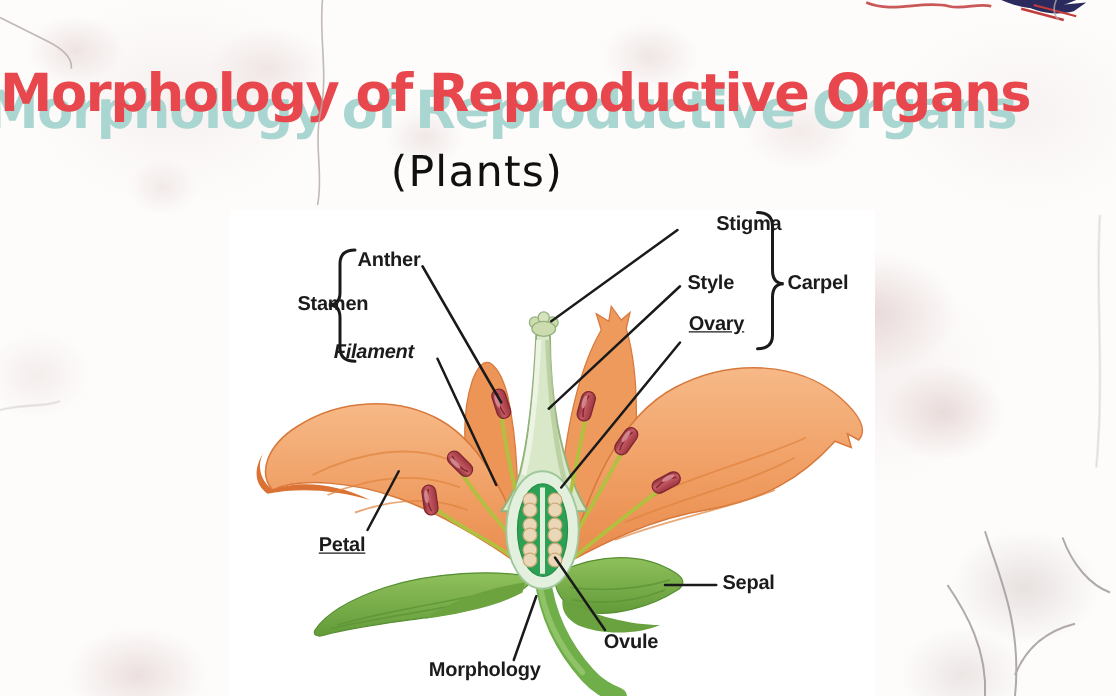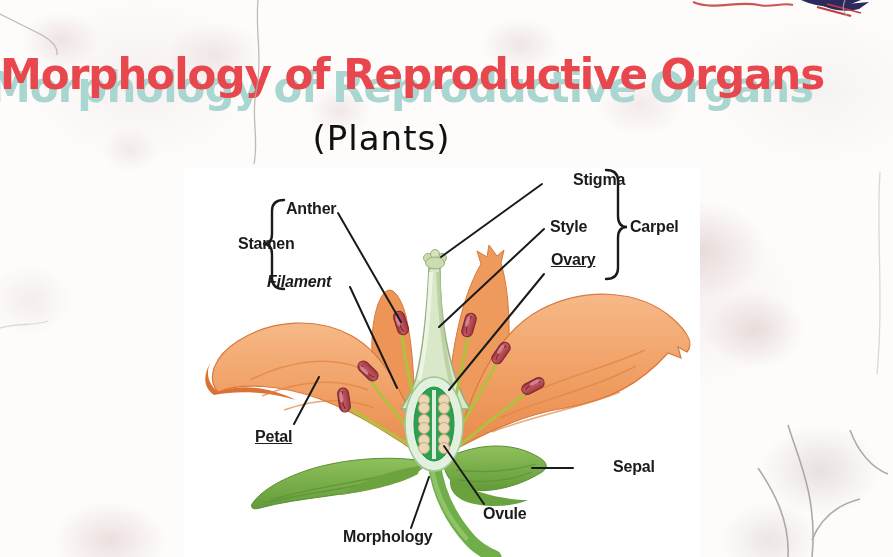--- a/index.html
+++ b/index.html
@@ -205,17 +205,17 @@
   </svg>
 
   <div class="lbl" style="left:286px;top:201px;">Anther</div>
   <div class="lbl" style="left:206px;top:236px;margin-left:32px;">Stamen</div>
   <div class="lbl" style="left:267px;top:274px;font-style:italic;">Filament</div>
   <div class="lbl" style="left:548px;top:172px;margin-left:25px;">Stigma</div>
   <div class="lbl" style="left:550px;top:219px;">Style</div>
   <div class="lbl" style="left:551px;top:252px;text-decoration:underline;">Ovary</div>
   <div class="lbl" style="left:630px;top:219px;">Carpel</div>
   <div class="lbl" style="left:255px;top:429px;text-decoration:underline;">Petal</div>
-  <div class="lbl" style="left:578px;top:459px;margin-left:35px;">Sepal</div>
+  <div class="lbl" style="left:578px;top:459px;">Sepal</div>
   <div class="lbl" style="left:483px;top:506px;text-align:center;">Ovule</div>
   <div class="lbl" style="left:343px;top:529px;">Morphology</div>
 
 </div>
 
 </body></html>

